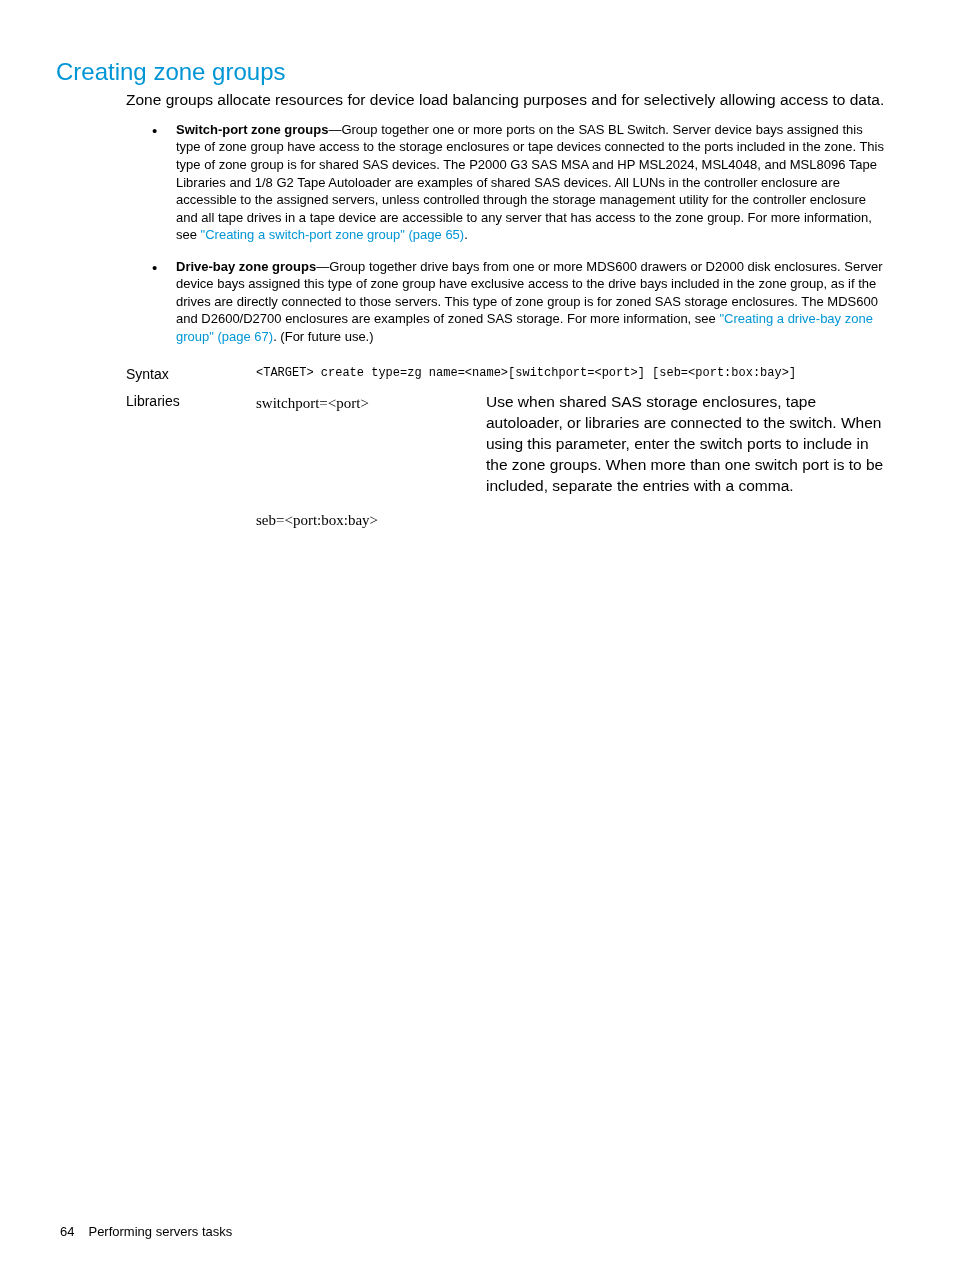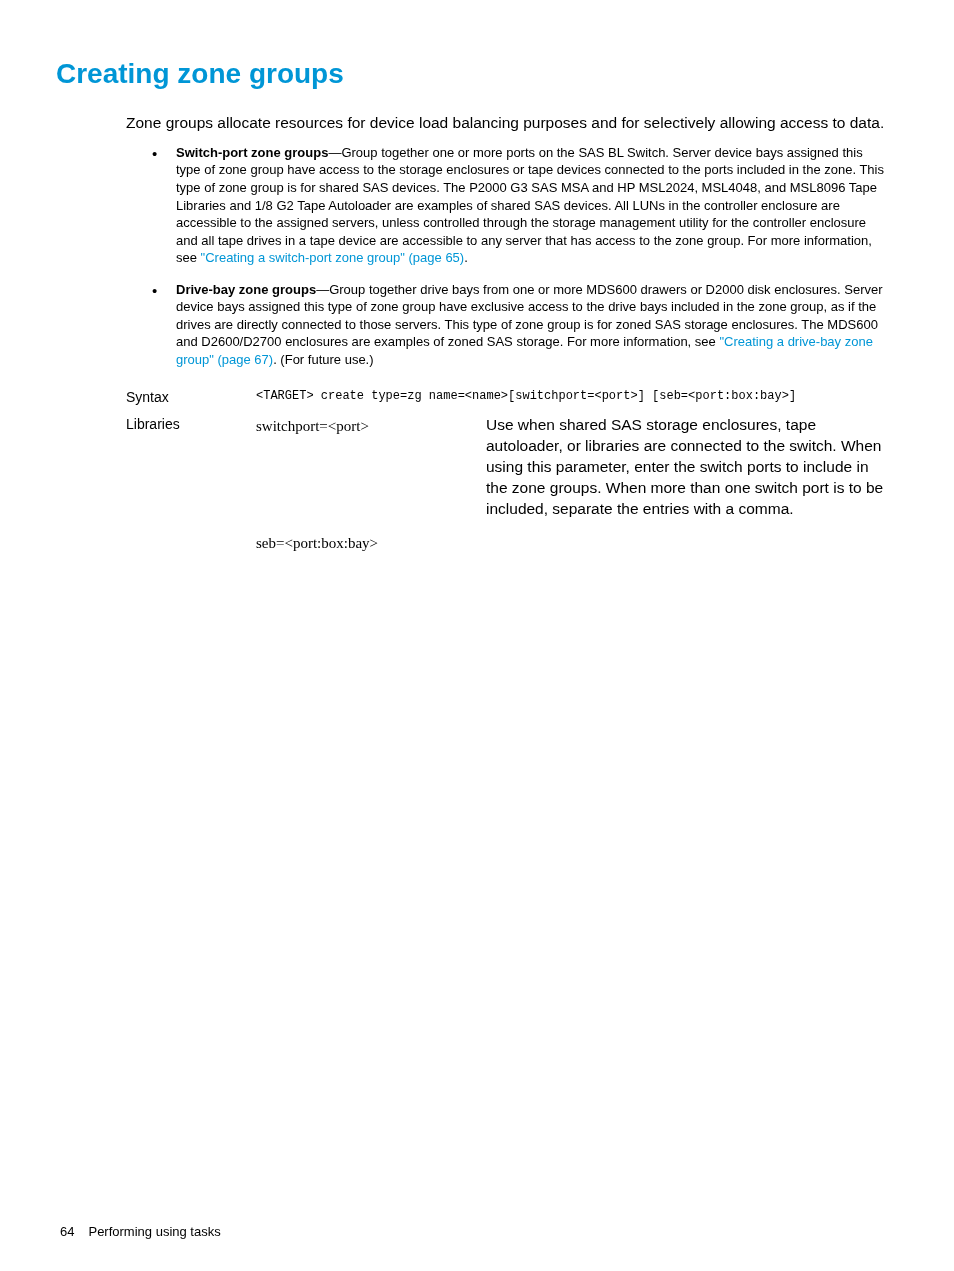--- a/index.html
+++ b/index.html
@@ -6,24 +6,24 @@
     body {
       width: 954px;
       height: 1271px;
       background: #fff;
       font-family: Arial, Helvetica, sans-serif;
       color: #000;
       position: relative;
       padding: 58px 60px 0 60px;
     }
     h1 {
-      font-size: 28px;
-      font-weight: 700;
+      font-size: 24px;
+      font-weight: 400;
       color: #0096d6;
-      margin-bottom: 23px;
+      margin-bottom: 4px;
       margin-left: -4px;
     }
     .intro {
       margin-left: 66px;
       margin-right: 8px;
     }
     .intro p {
       font-size: 15.5px;
       line-height: 1.35;
       margin-bottom: 10px;
@@ -125,14 +125,14 @@
         <div class="param-desc">Use when shared SAS storage enclosures, tape autoloader, or libraries are connected to the switch. When using this parameter, enter the switch ports to include in the zone groups. When more than one switch port is to be included, separate the entries with a comma.</div>
       </div>
       <div class="param-row">
         <div class="param-name">seb=&lt;port:box:bay&gt;</div>
       </div>
     </div>
   </div>
 </div>
 
 <div class="footer">
-  <span class="pn">64</span><span>Performing using tasks</span>
+  <span class="pn">64</span><span>Performing servers tasks</span>
 </div>
 
 </body></html>

